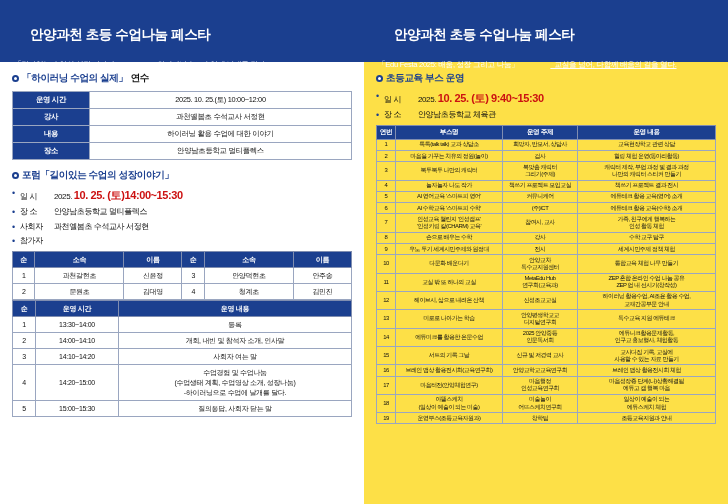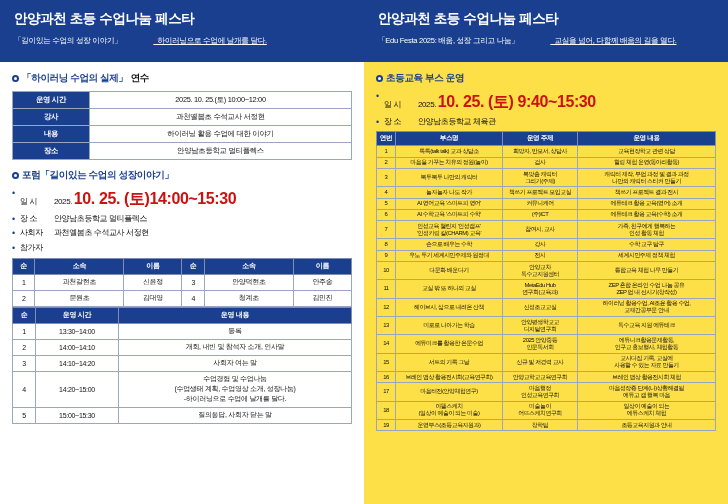--- a/index.html
+++ b/index.html
@@ -12,21 +12,21 @@
   }
   .page{position:relative;width:728px;height:504px;display:flex;}
   .col{width:364px;height:504px;box-sizing:border-box;position:relative;}
   .col.left{padding:0;}
   .banner{
     background:#1b3f8f;color:#fff;
     height:62px;box-sizing:border-box;
     padding:10px 14px 0 14px;
   }
   .banner h1{
-    margin:0;font-size:13.5px;font-weight:bold;letter-spacing:-0.4px;
+    margin:16px;font-size:13.5px;font-weight:bold;letter-spacing:-0.4px;
   }
   .banner .sub{
     margin-top:8px;font-size:7.6px;letter-spacing:-0.3px;line-height:1.3;
   }
   .banner .sub b{font-weight:normal;}
   .banner .sub u{text-decoration:underline;margin-left:32px;}
   .body{
     padding:10px 12px 12px 12px;box-sizing:border-box;
     background:#fff;height:442px;
   }
@@ -47,21 +47,21 @@
   .tbl1 td.h{background:#1b3f8f;color:#fff;font-weight:bold;width:72px;}
   .bullets{margin:0;padding:0;list-style:none;}
   .bullets li{
     font-size:8px;letter-spacing:-0.4px;margin:0 0 4px 0;line-height:1.35;
     padding-left:8px;position:relative;
   }
   .bullets li:before{
     content:"•";position:absolute;left:0;top:-1px;color:#1b3f8f;font-size:9px;
   }
   .bullets li .lbl{display:inline-block;min-width:34px;}
-  .big{color:#cc1111;font-weight:bold;font-size:16px;}
+  .big{color:#cc1111;font-weight:bold;font-size:11px;}
   .sub-h{
     font-size:8.6px;font-weight:bold;color:#1b3f8f;letter-spacing:-0.4px;
     margin:8px 0 4px 0;
   }
   .tbl2{width:100%;}
   .tbl2 th{
     background:#1b3f8f;color:#fff;font-size:7px;font-weight:bold;
     border:1px solid #7f8db0;padding:2.5px 1px;letter-spacing:-0.3px;
   }
   .tbl2 td{

